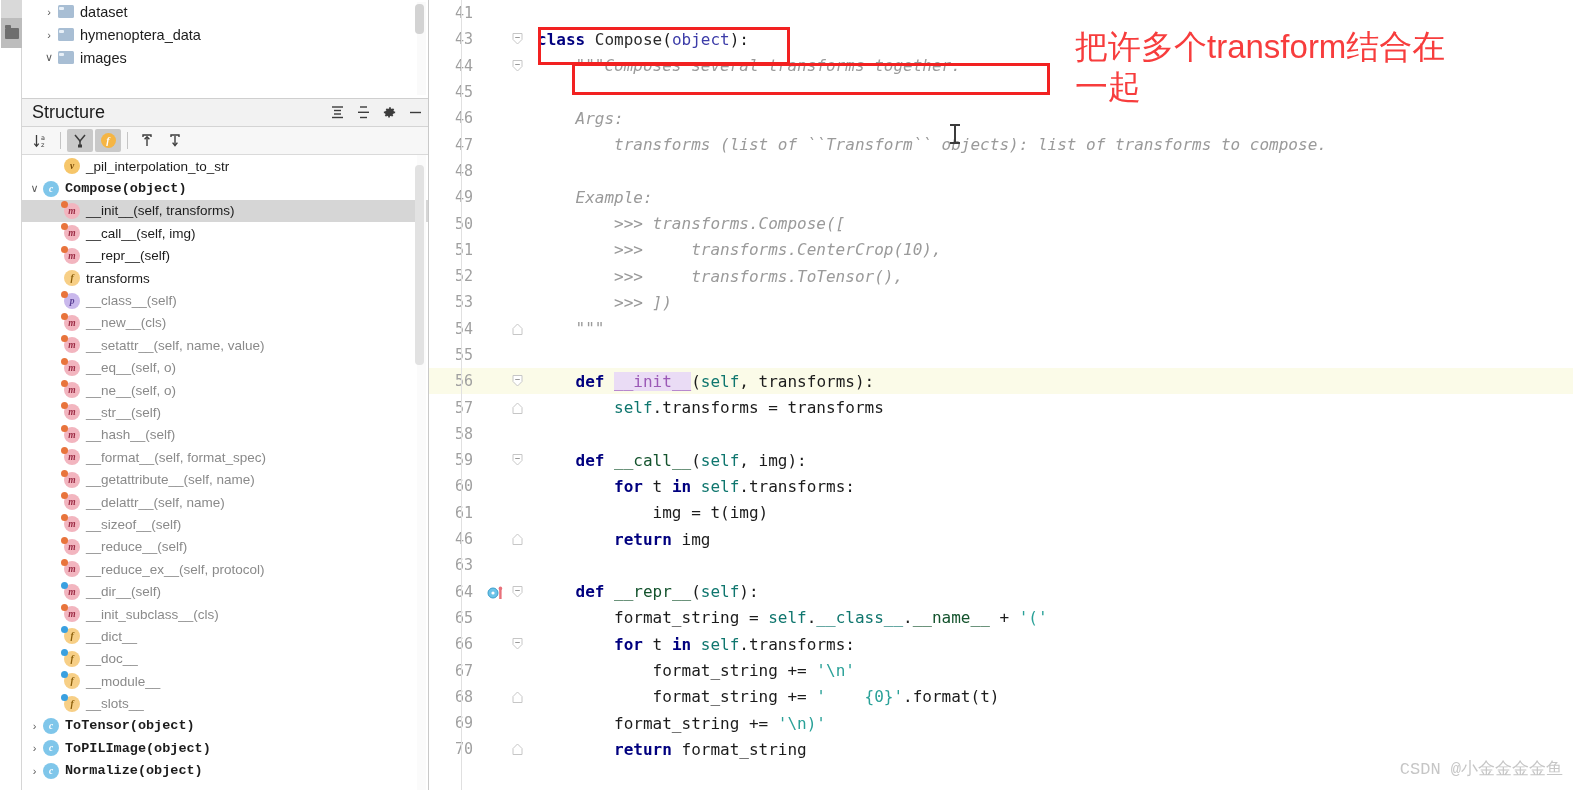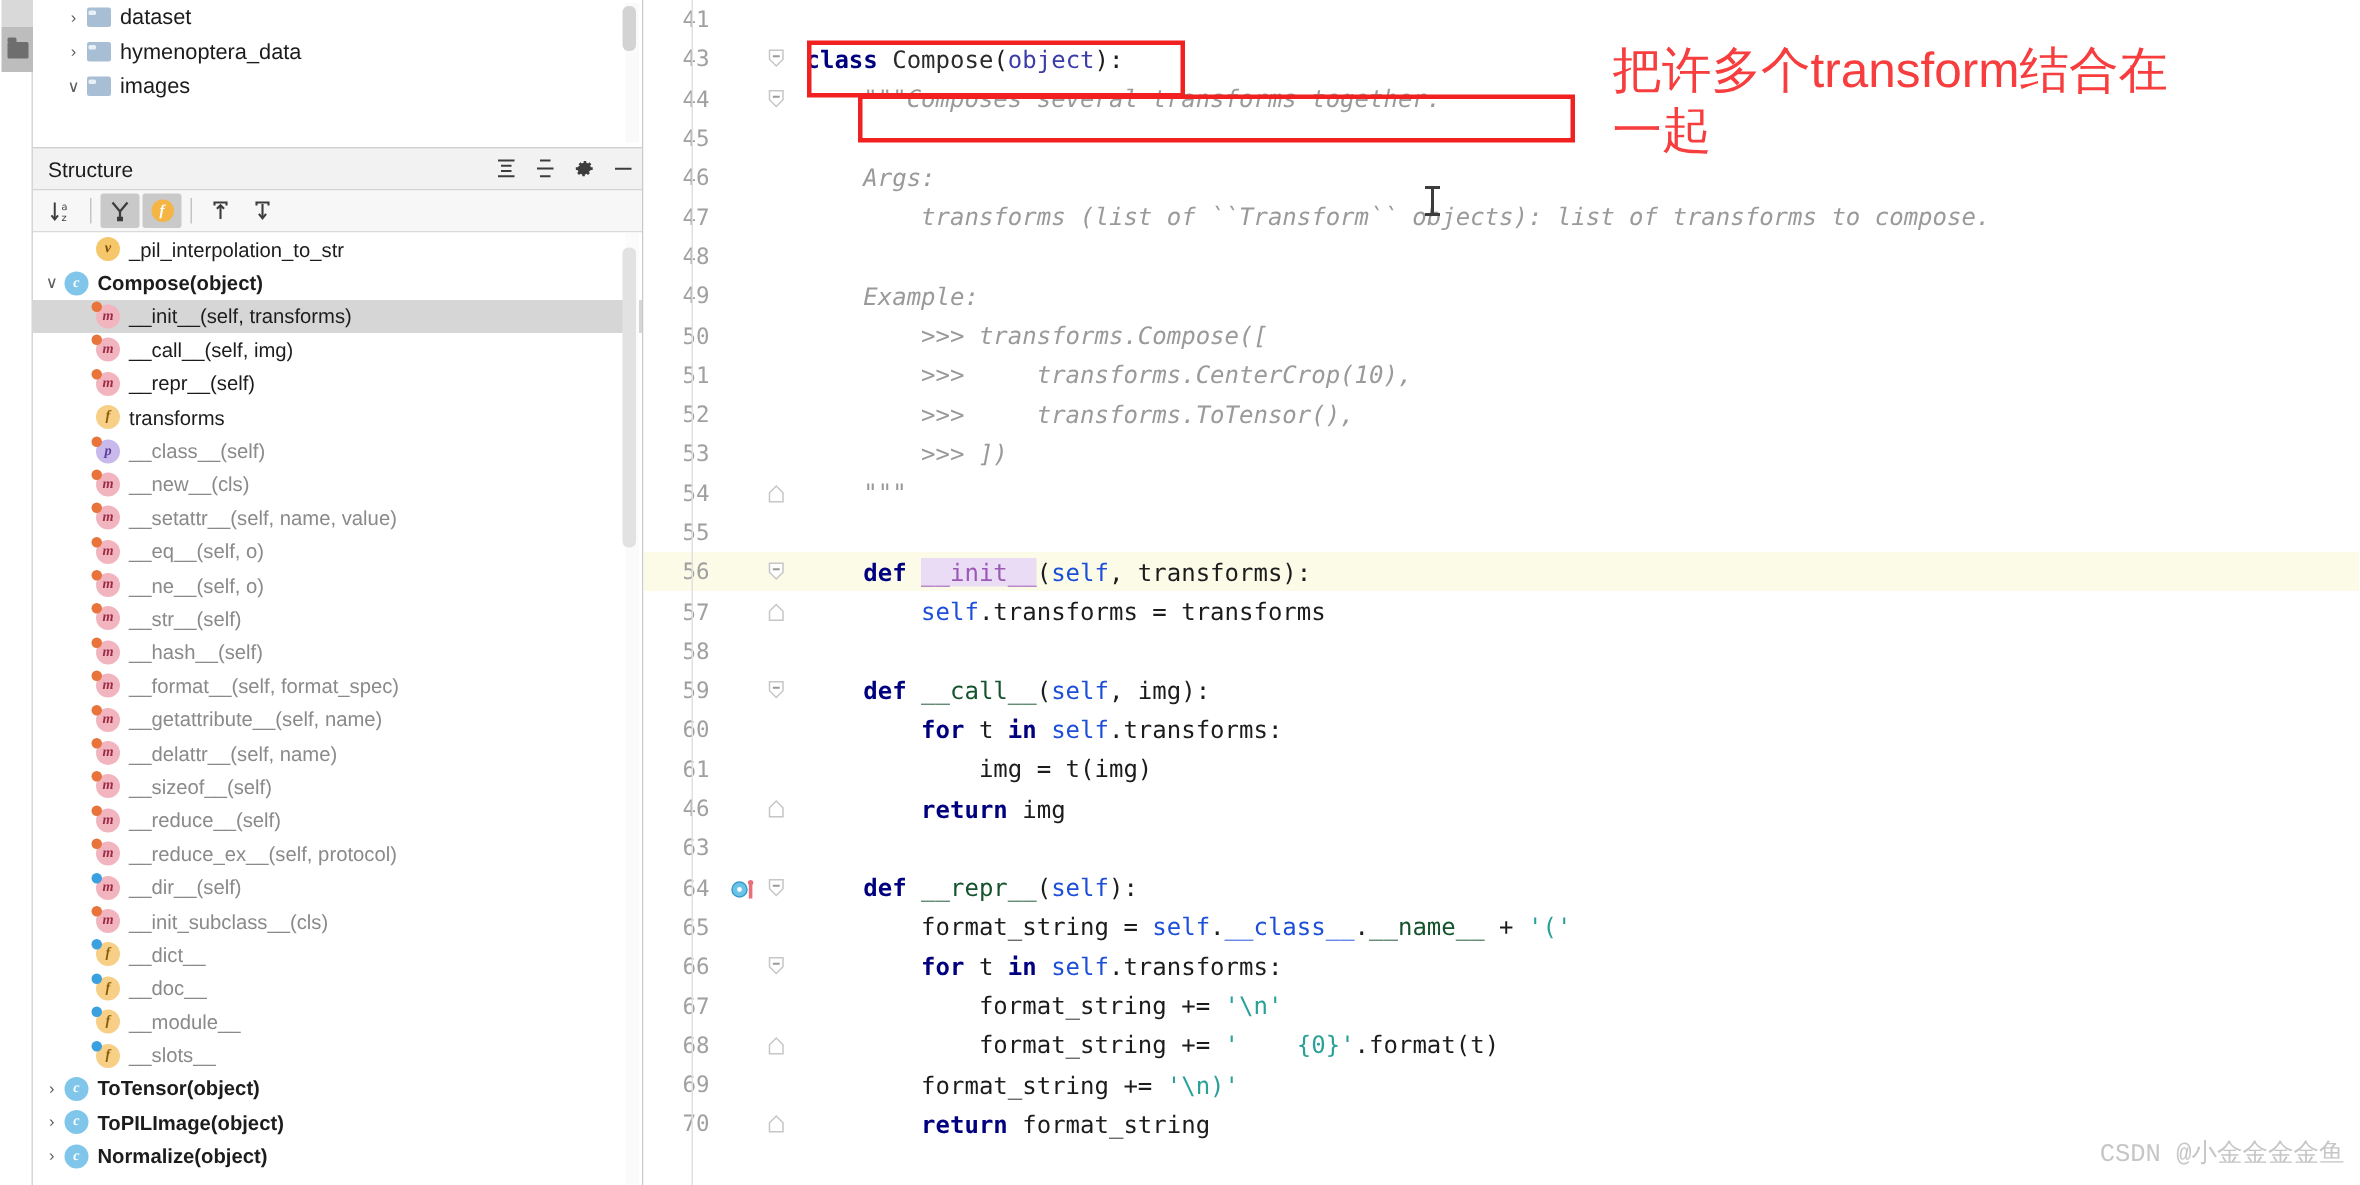--- a/index.html
+++ b/index.html
@@ -122,21 +122,21 @@
   
   .structure-header {
     height: 28px;
     display: flex;
     align-items: center;
     background: #f2f2f2;
     border-bottom: 1px solid #d4d4d4;
     padding-left: 10px;
   }
   .structure-title {
-    font-size: 14px;
+    font-size: 18px;
     color: #1c1c1c;
     flex: 1;
   }
   .hdr-ico {
     width: 26px; height: 26px;
     display: flex; align-items: center; justify-content: center;
     color: #3c3c3c;
   }
   .hdr-ico svg { display: block; }
 
@@ -219,21 +219,21 @@
   .badge .dot-tl {
     position: absolute;
     left: -3px; top: -2px;
     width: 7px; height: 7px;
     border-radius: 50%;
     background: #e8743c;
   }
   .badge .dot-tl.blue { background: #3aa0e0; }
   .st-label { color: #1c1c1c; }
   .st-label.dim { color: #8a8a8a; }
-  .st-label.bold { font-weight: bold; }
+  .st-label.bold { font-weight: bold; font-family: Liberation Mono, monospace; }
 
   
   .sb-track-tree {
     position: absolute;
     right: 2px; top: 2px;
     width: 9px; height: 93px;
     background: #fafafa;
   }
   .sb-thumb-tree {
     position: absolute;
@@ -316,21 +316,21 @@
     letter-spacing: 0px;
     padding-left: 2px;
   }
   
   .kw   { color: #00007f; font-weight: bold; }
   .cls  { color: #2b2b2b; }
   .bi   { color: #3c3ca8; }
   .doc  { color: #9a9a9a; font-style: italic; }
   .fn   { color: #14532d; }
   .fnhl { color: #9b59b6; background: #eadcf5; }
-  .slf  { color: #1d4ed8; }
+  .slf  { color: #0f766e; }
   .str  { color: #2aa198; }
   .pln  { color: #1c1c1c; }
 
   
   .anno-box {
     position: absolute;
     border: 3px solid #f22121;
     pointer-events: none;
   }
   .anno-text {

